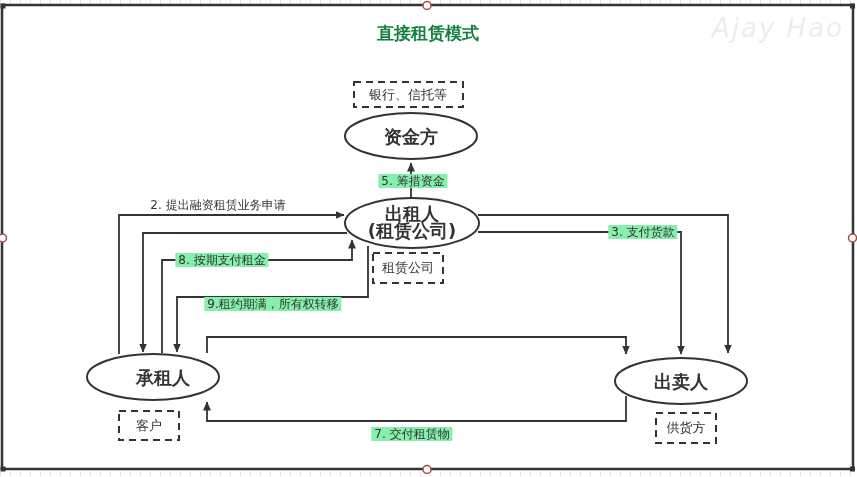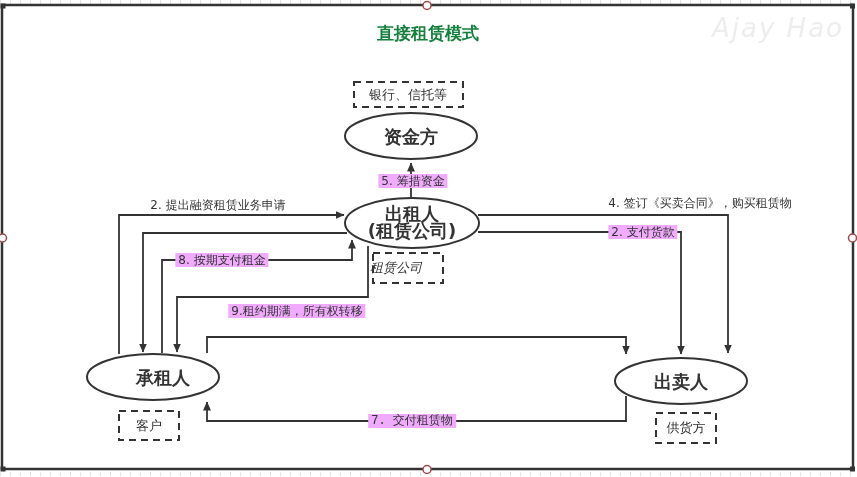--- a/index.html
+++ b/index.html
@@ -12,21 +12,21 @@
   .ticks {
     position:absolute; left:0; width:857px; height:4px;
     background:repeating-linear-gradient(to right,#e3e3e3 0 1px,transparent 1px 10px);
   }
   .ticks.top { top:0; }
   .ticks.bottom { top:472px; }
   .lbl {
     position:absolute; transform:translate(-50%,-50%);
     font-size:12px; line-height:14px; white-space:nowrap; color:#333;
   }
-  .bgw { background:#f0abfc; padding:0 3px; }
+  .bgw { background:#86efac; padding:0 3px; }
   .node-lbl {
     position:absolute; transform:translate(-50%,-50%);
     font-size:18px; font-weight:bold; line-height:17px;
     text-align:center; white-space:nowrap; color:#333;
   }
   .tag-lbl {
     position:absolute; transform:translate(-50%,-50%);
     font-size:13px; white-space:nowrap; color:#333;
   }
   .title {
@@ -99,25 +99,24 @@
 
   <div class="node-lbl" style="left:411px; top:136px;">资金方</div>
   <div class="node-lbl" style="left:412px; top:222px;">
       <span style="display:block;">出租人</span>
       <span style="display:block;">(租赁公司)</span>
     </div>
   <div class="node-lbl" style="left:163px; top:377px;">承租人</div>
   <div class="node-lbl" style="left:681px; top:381px;">出卖人</div>
 
   <div class="tag-lbl" style="left:408px; top:95px;">银行、信托等</div>
-  <div class="tag-lbl" style="left:396px; top:268px;font-style:italic;">租赁公司</div>
+  <div class="tag-lbl" style="left:408px; top:268px;">租赁公司</div>
   <div class="tag-lbl" style="left:149px; top:426px;">客户</div>
   <div class="tag-lbl" style="left:686px; top:428px;">供货方</div>
 
   <div class="lbl" style="left:218px; top:205px;">2. 提出融资租赁业务申请</div>
   <div class="lbl bgw" style="left:222px; top:260px;text-align:right;">8. 按期支付租金</div>
-  <div class="lbl bgw" style="left:273px; top:311px;margin-left:24px;">9.租约期满，所有权转移</div>
+  <div class="lbl bgw" style="left:273px; top:304px;">9.租约期满，所有权转移</div>
   <div class="lbl bgw" style="left:413px; top:181px;">5. 筹措资金</div>
-  <div class="lbl" style="left:700px; top:203px;">4. 签订《买卖合同》，购买租赁物</div>
-  <div class="lbl bgw" style="left:643px; top:232px;">2. 支付货款</div>
-  <div class="lbl bgw" style="left:412px; top:421px;font-family:Liberation Mono, monospace;">7. 交付租赁物</div>
+  <div class="lbl bgw" style="left:643px; top:232px;">3. 支付货款</div>
+  <div class="lbl bgw" style="left:412px; top:434px;">7. 交付租赁物</div>
 
 </div>
 
 </body></html>

